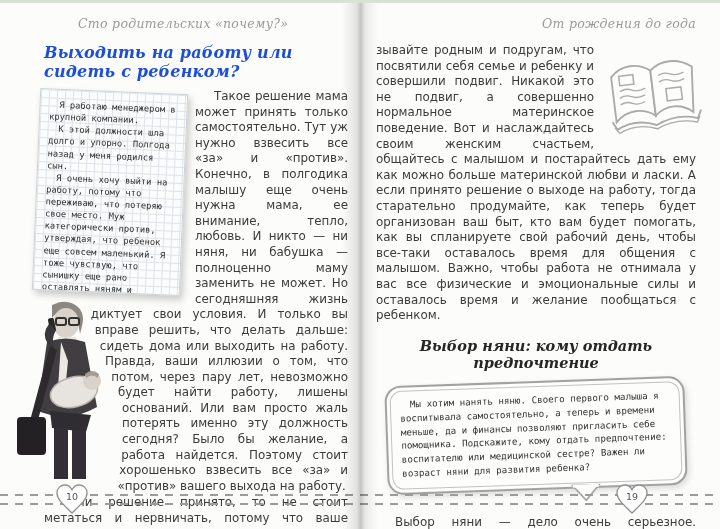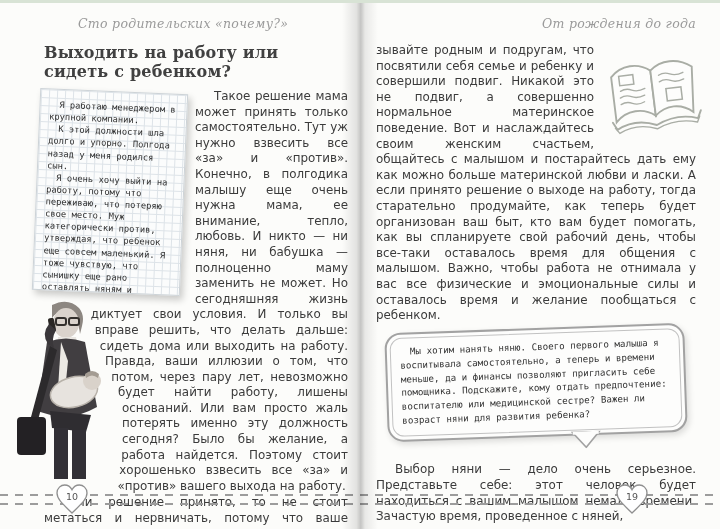--- a/index.html
+++ b/index.html
@@ -17,22 +17,22 @@
   .page.left{left:0;width:360px;padding:13px 12px 0 44px;}
   .page.right{left:360px;width:360px;padding:13px 24px 0 16px;border-radius:6px;}
 
   .running-header{
     display:block;font-family:"DejaVu Serif",serif;font-style:italic;
     font-size:12.5px;color:#9a9a9a;letter-spacing:.3px;margin-left:34px;
   }
   .page.right .running-header{text-align:right;}
 
   .chapter-title{
-    font-family:"DejaVu Serif",serif;font-weight:bold;
-    font-size:16px;color:#404040;margin:12px 0 8px;letter-spacing:.2px;
+    font-family:"DejaVu Serif",serif;font-style:italic;font-weight:bold;
+    font-size:16px;color:#1d4ed8;margin:12px 0 8px;letter-spacing:.2px;
   }
 
   .flow{position:relative;}
   .body{
     font-size:11.9px;line-height:1.31;color:#3b3b3b;
     text-align:justify;margin:0 0 1px;hyphens:auto;-webkit-hyphens:auto;
   }
   .indent{text-indent:1.6em;}
 
   
@@ -179,20 +179,21 @@
             <path d="M19 58 q6 -3 12 0 q6 3 13 0" stroke-width="1.4"></path>
             <path d="M62 32 q6 -3 12 0 q6 3 14 0" stroke-width="1.4"></path>
             <path d="M62 39 q6 -3 12 0 q6 3 14 0" stroke-width="1.4"></path>
             <rect x="68" y="47" width="16" height="13" stroke-width="1.6"></rect>
           </g>
         </svg>
       </div>
       <p class="body">зывайте родным и подругам, что посвятили себя семье и ребенку и совершили подвиг. Никакой это не подвиг, а совершенно нормальное материнское поведение. Вот и наслаждайтесь своим женским счастьем, общайтесь с малышом и постарайтесь дать ему как можно больше материнской любви и ласки. А если принято решение о выходе на работу, тогда старательно продумайте, как теперь будет организован ваш быт, кто вам будет помогать, как вы спланируете свой рабочий день, чтобы все-таки оставалось время для общения с малышом. Важно, чтобы работа не отнимала у вас все физические и эмоциональные силы и оставалось время и желание пообщаться с ребенком.</p>
     </div>
 
+    <h2 class="section-title">Выбор няни: кому отдать предпочтение</h2>
 
     <div class="bubble">
       <p>Мы хотим нанять няню. Своего первого малыша я воспитывала самостоятельно, а теперь и времени меньше, да и финансы позволяют пригласить себе помощника. Подскажите, кому отдать предпочтение: воспитателю или медицинской сестре? Важен ли возраст няни для развития ребенка?</p>
       <div class="bubble-tail">
         <svg viewBox="0 0 30 17" width="30" height="17" aria-hidden="true">
           <polygon points="1,0 29,0 15,16" fill="#fdfdfc" stroke="#a2a2a2" stroke-width="1.6"></polygon>
           <rect x="2" y="0" width="26" height="3" fill="#fdfdfc"></rect>
         </svg>
       </div>
     </div>

